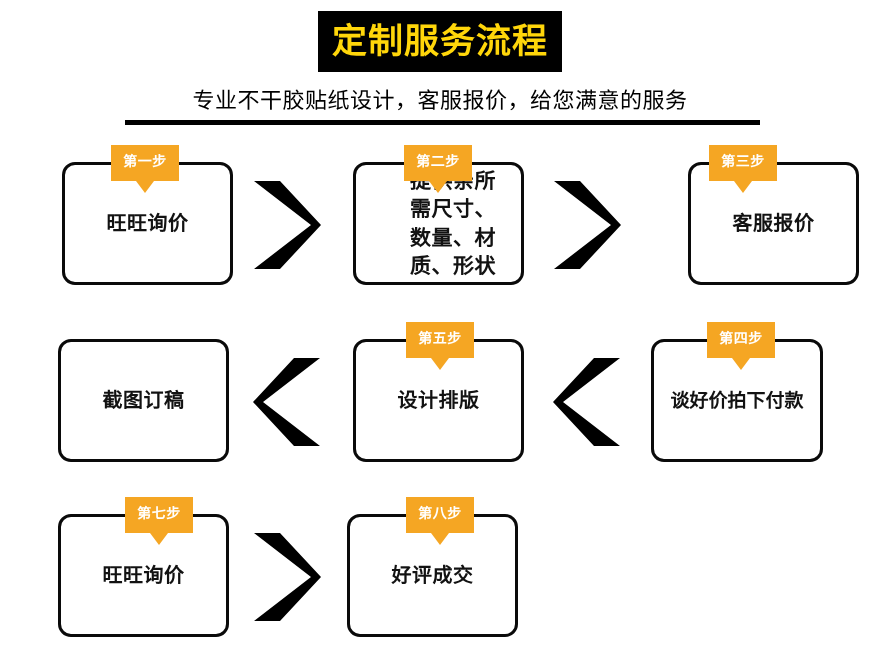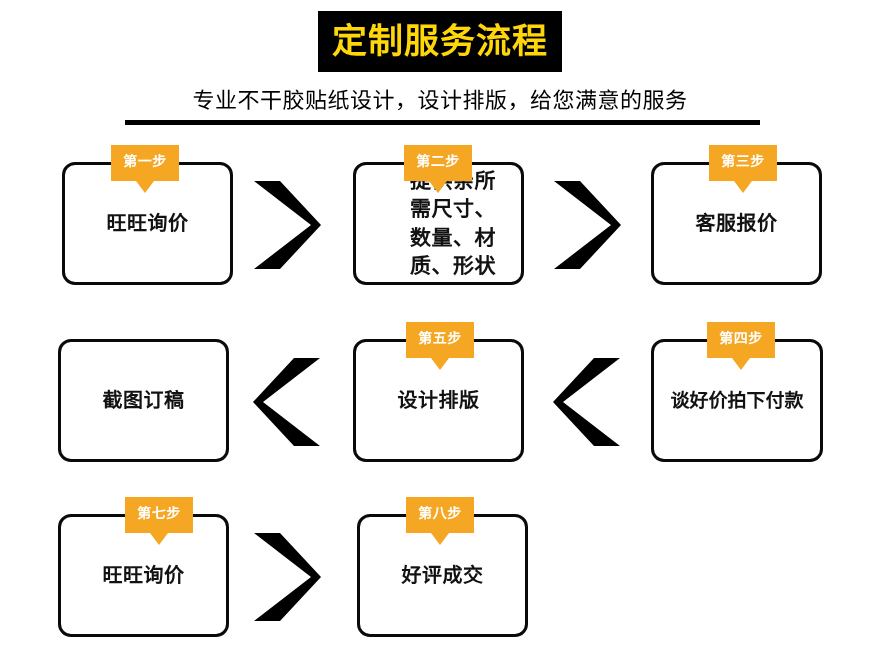--- a/index.html
+++ b/index.html
@@ -164,50 +164,50 @@
     height: 88px;
   }
 
   
   .r1-box1 { left: 62px; }
   .r1-tab1 { left: 111px; }
   .r1-arrow1 { left: 248px; top: 36px; }
   .r1-box2 { left: 353px; }
   .r1-tab2 { left: 404px; }
   .r1-arrow2 { left: 548px; top: 36px; }
-  .r1-box3 { left: 651px; }
+  .r1-box3 { left: 688px; }
   .r1-tab3 { left: 709px; }
 
   
   .r2-box1 { left: 58px; }
   .r2-tab1 { left: 111px; }
   .r2-arrow1 { left: 248px; top: 36px; }
   .r2-box2 { left: 353px; }
   .r2-tab2 { left: 406px; }
   .r2-arrow2 { left: 548px; top: 36px; }
   .r2-box3 { left: 651px; width: 172px; }
   .r2-tab3 { left: 707px; }
 
   
   .r3-box1 { left: 58px; }
   .r3-tab1 { left: 125px; text-align: right; }
   .r3-arrow1 { left: 248px; top: 36px; }
-  .r3-box2 { left: 357px; font-family: Liberation Serif, serif; }
+  .r3-box2 { left: 347px; font-family: Liberation Serif, serif; }
   .r3-tab2 { left: 406px; }
 </style>
 </head>
 <body>
 
 <div class="page">
 
   <div class="header">
     <div class="title-banner">
       <span class="title-text">定制服务流程</span>
     </div>
-    <div class="subtitle">专业不干胶贴纸设计，设计排版，给您满意的服务</div>
+    <div class="subtitle">专业不干胶贴纸设计，客服报价，给您满意的服务</div>
     <div class="divider"></div>
   </div>
 
   <div class="row row-1">
 
     <div class="step-box r1-box1">
       <span class="step-label">旺旺询价</span>
     </div>
     <div class="step-tab r1-tab1">
       <span class="tab-text">第一步</span>

